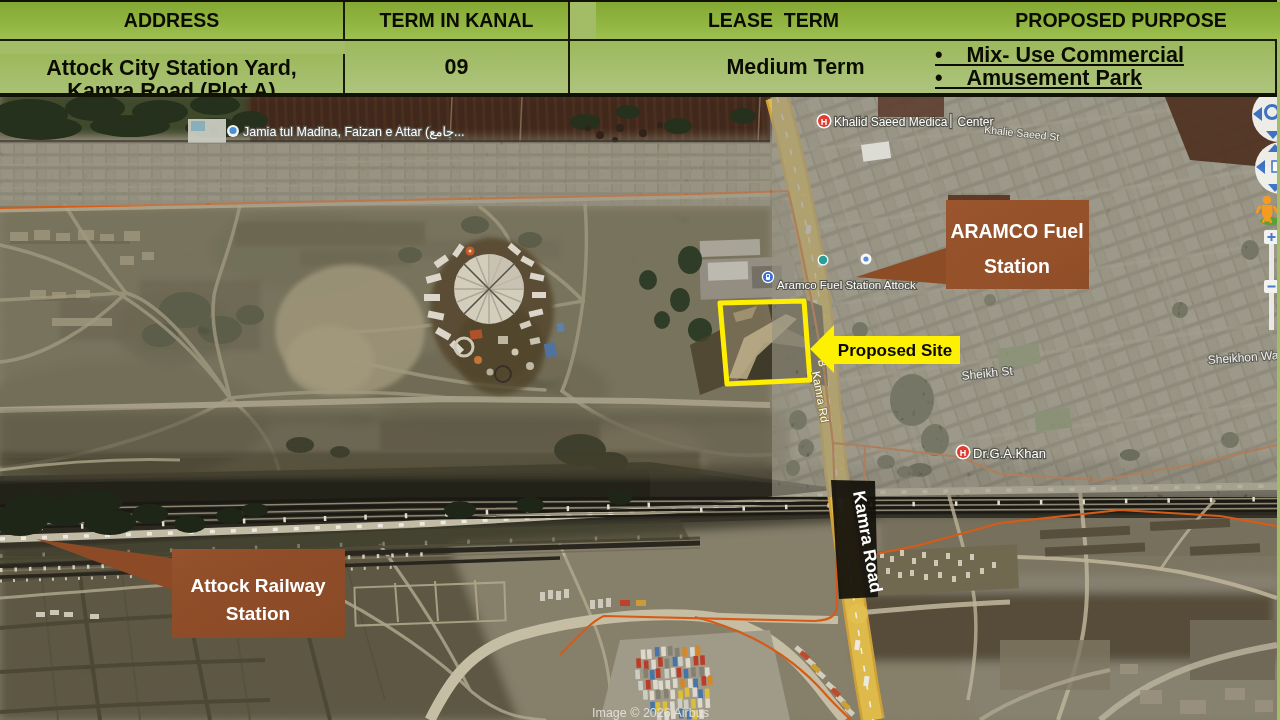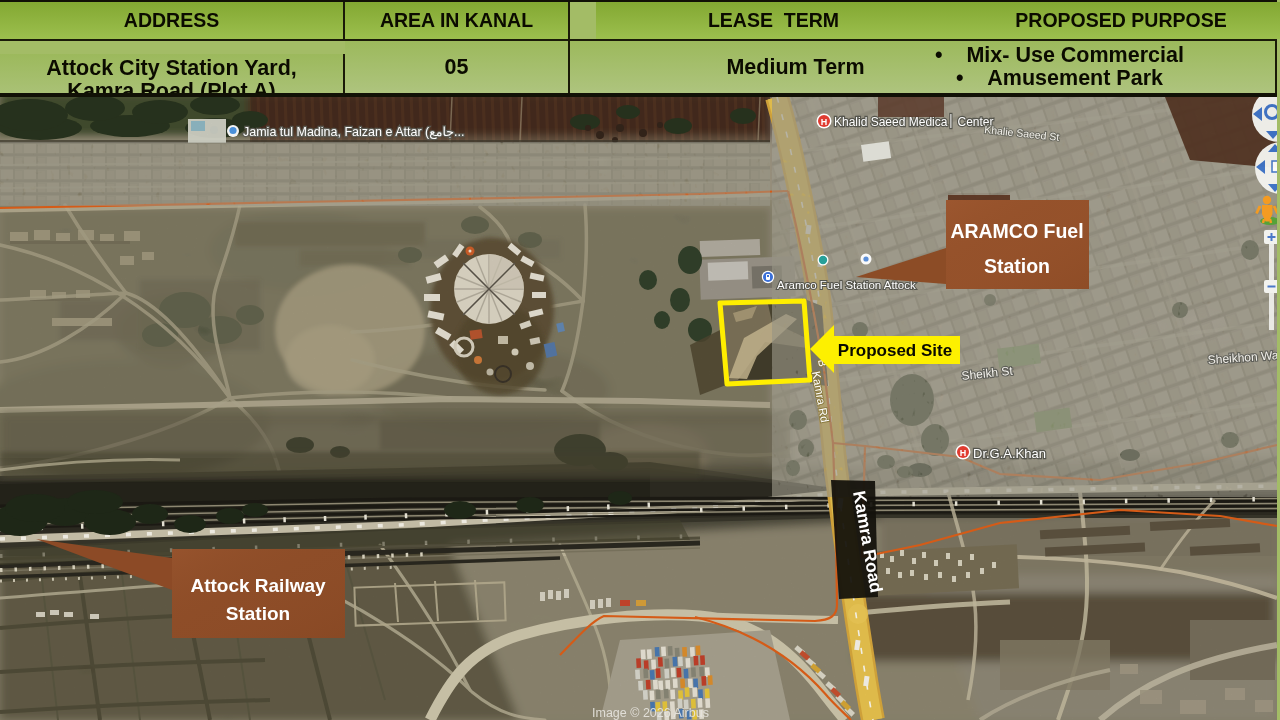--- a/index.html
+++ b/index.html
@@ -9,36 +9,36 @@
   .bcell{position:absolute;top:41px;height:52px;background:linear-gradient(#9cb95c,#aec47e);border-right:2px solid #1a1a08;display:flex;align-items:center;justify-content:center;font-weight:bold;font-size:21.5px;color:#0b0b00;text-align:center;line-height:1.07;}
 </style>
 </head>
 <body>
 <div id="slide">
 
   <div class="abs" style="left:0;top:0;width:1277px;height:2px;background:#111106;"></div>
 
   <div class="hcell" style="left:0;width:343px;">ADDRESS</div>
 
-  <div class="hcell" style="left:345px;width:223px;">AREA IN KANAL</div>
+  <div class="hcell" style="left:345px;width:223px;">TERM IN KANAL</div>
 
   <div class="hcell" style="left:570px;width:355px;margin-left:26px;">LEASE&nbsp;&nbsp;TERM</div>
 
   <div class="hcell" style="left:927px;width:348px;border-right:2px solid #1a1a08;padding-left:20px;">PROPOSED PURPOSE</div>
 
   <div class="abs" style="left:0;top:39px;width:1277px;height:2px;background:#1a1a08;"></div>
 
   <div class="bcell" style="left:0;width:343px;margin-top:13px;">Attock City Station Yard,<br>Kamra Road (Plot A)</div>
 
-  <div class="bcell" style="left:345px;width:223px;">05</div>
+  <div class="bcell" style="left:345px;width:223px;">09</div>
 
   <div class="bcell" style="left:570px;width:355px;padding-left:48px;">Medium Term</div>
 
   <div class="bcell" style="left:927px;width:348px;justify-content:flex-start;">
-    <div style="text-align:center;padding-left:8px;">
+    <div style="text-align:left;padding-left:8px;text-decoration:underline;">
       <div>•&nbsp;&nbsp;&nbsp;&nbsp;Mix- Use Commercial</div>
       <div>•&nbsp;&nbsp;&nbsp;&nbsp;Amusement Park</div>
     </div>
   </div>
 
   <div class="abs" style="left:0;top:93px;width:1277px;height:4px;background:#111106;"></div>
 
   <svg class="abs" style="left:0;top:97px;" width="1277" height="623" viewBox="0 97 1277 623">
     <defs>
       <filter id="soft" x="-5%" y="-5%" width="110%" height="110%">

